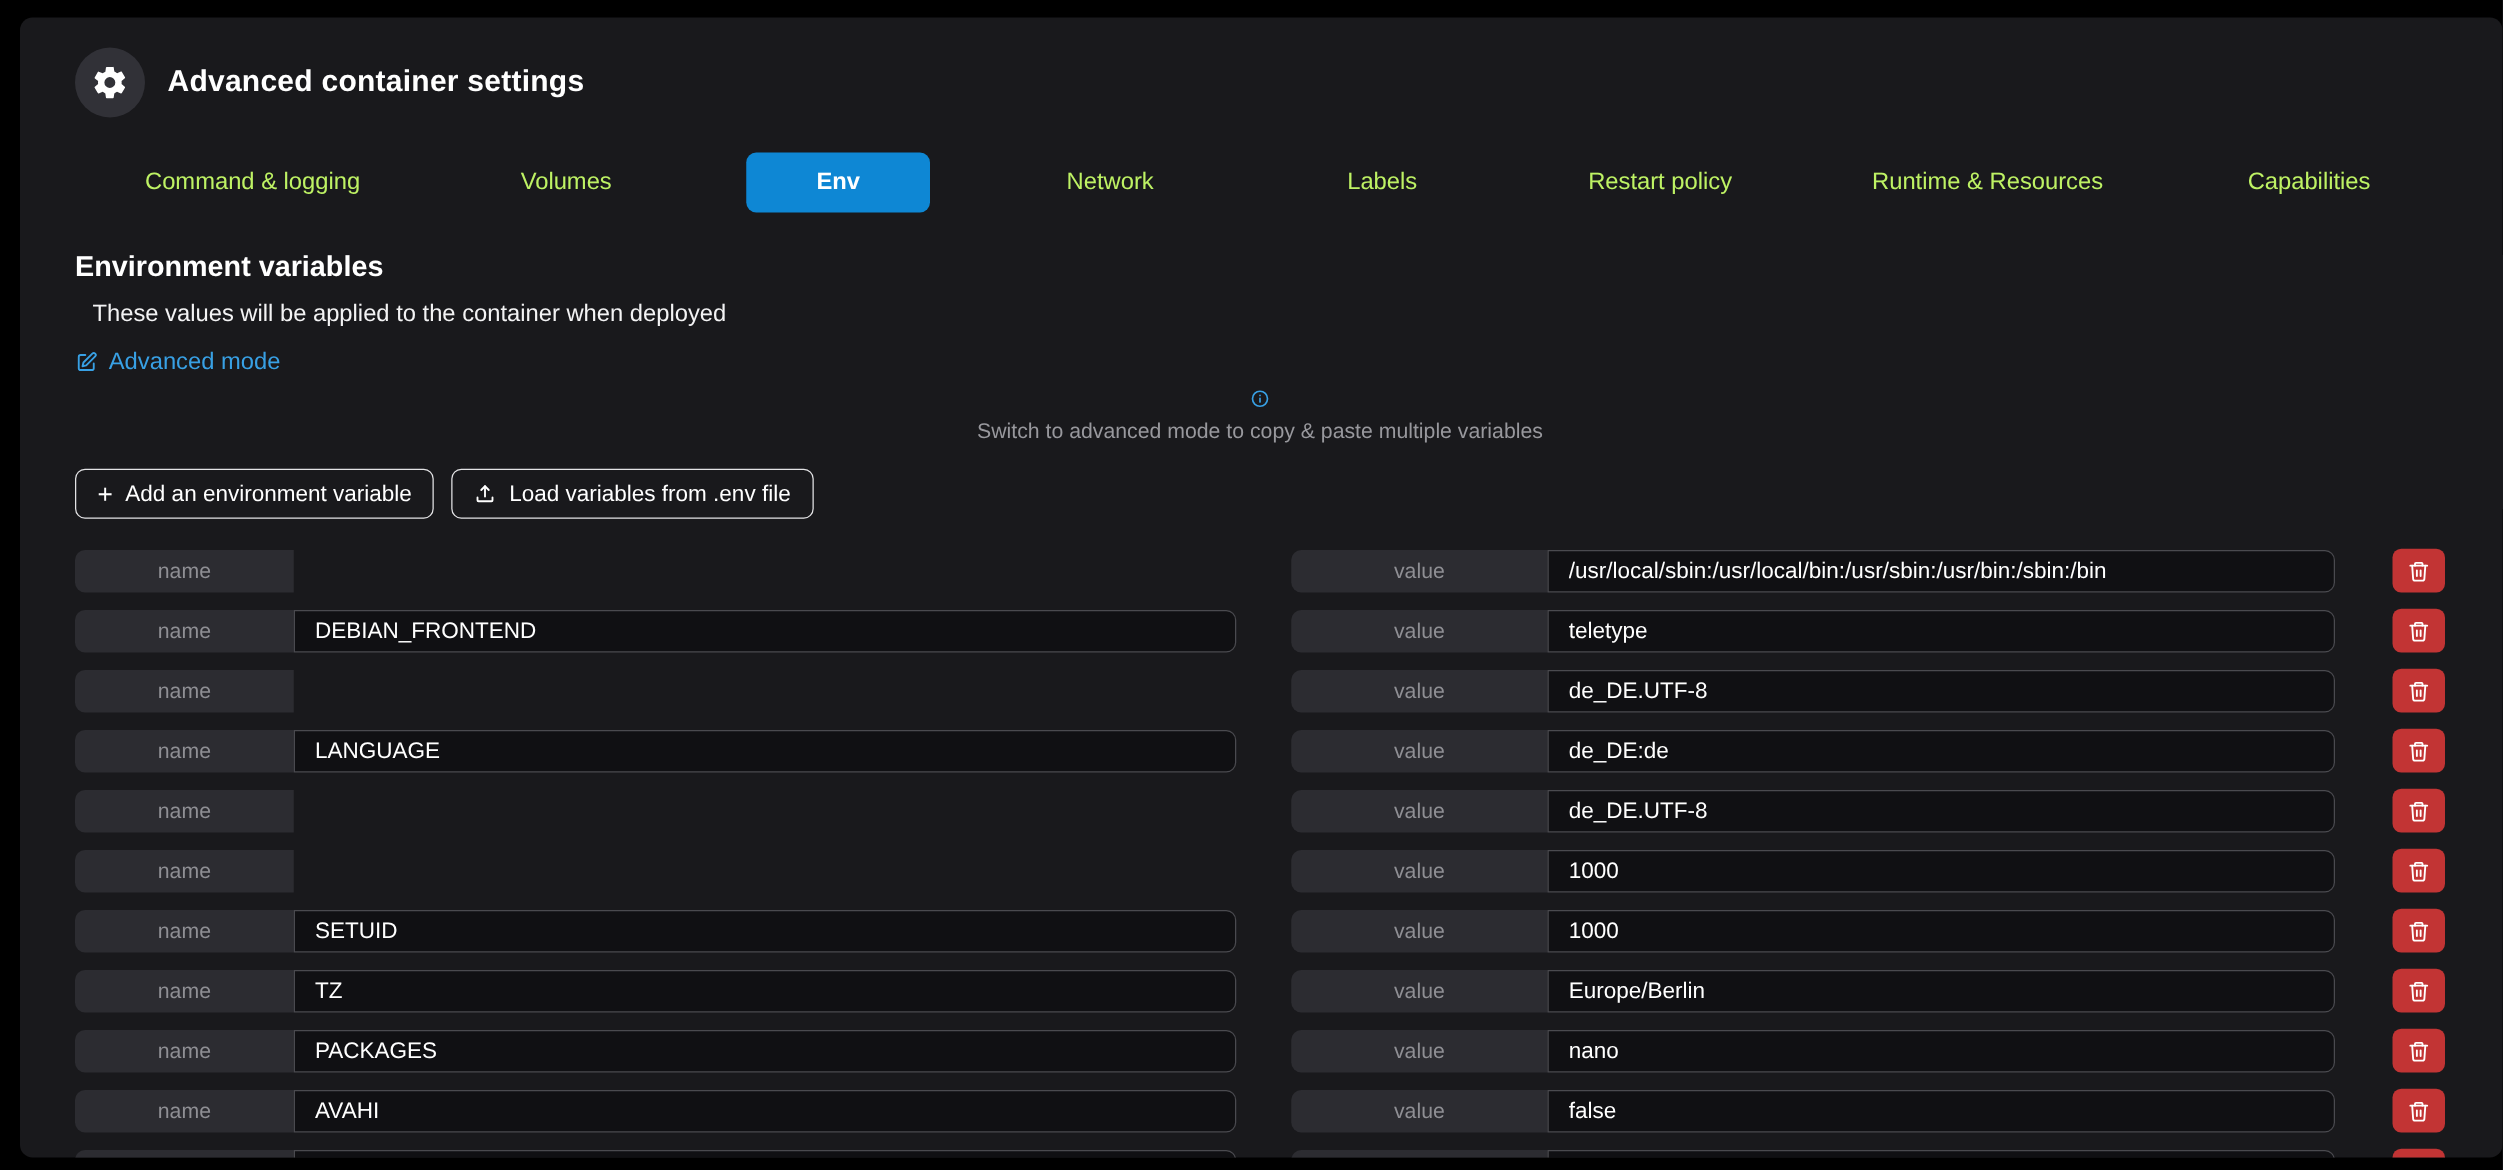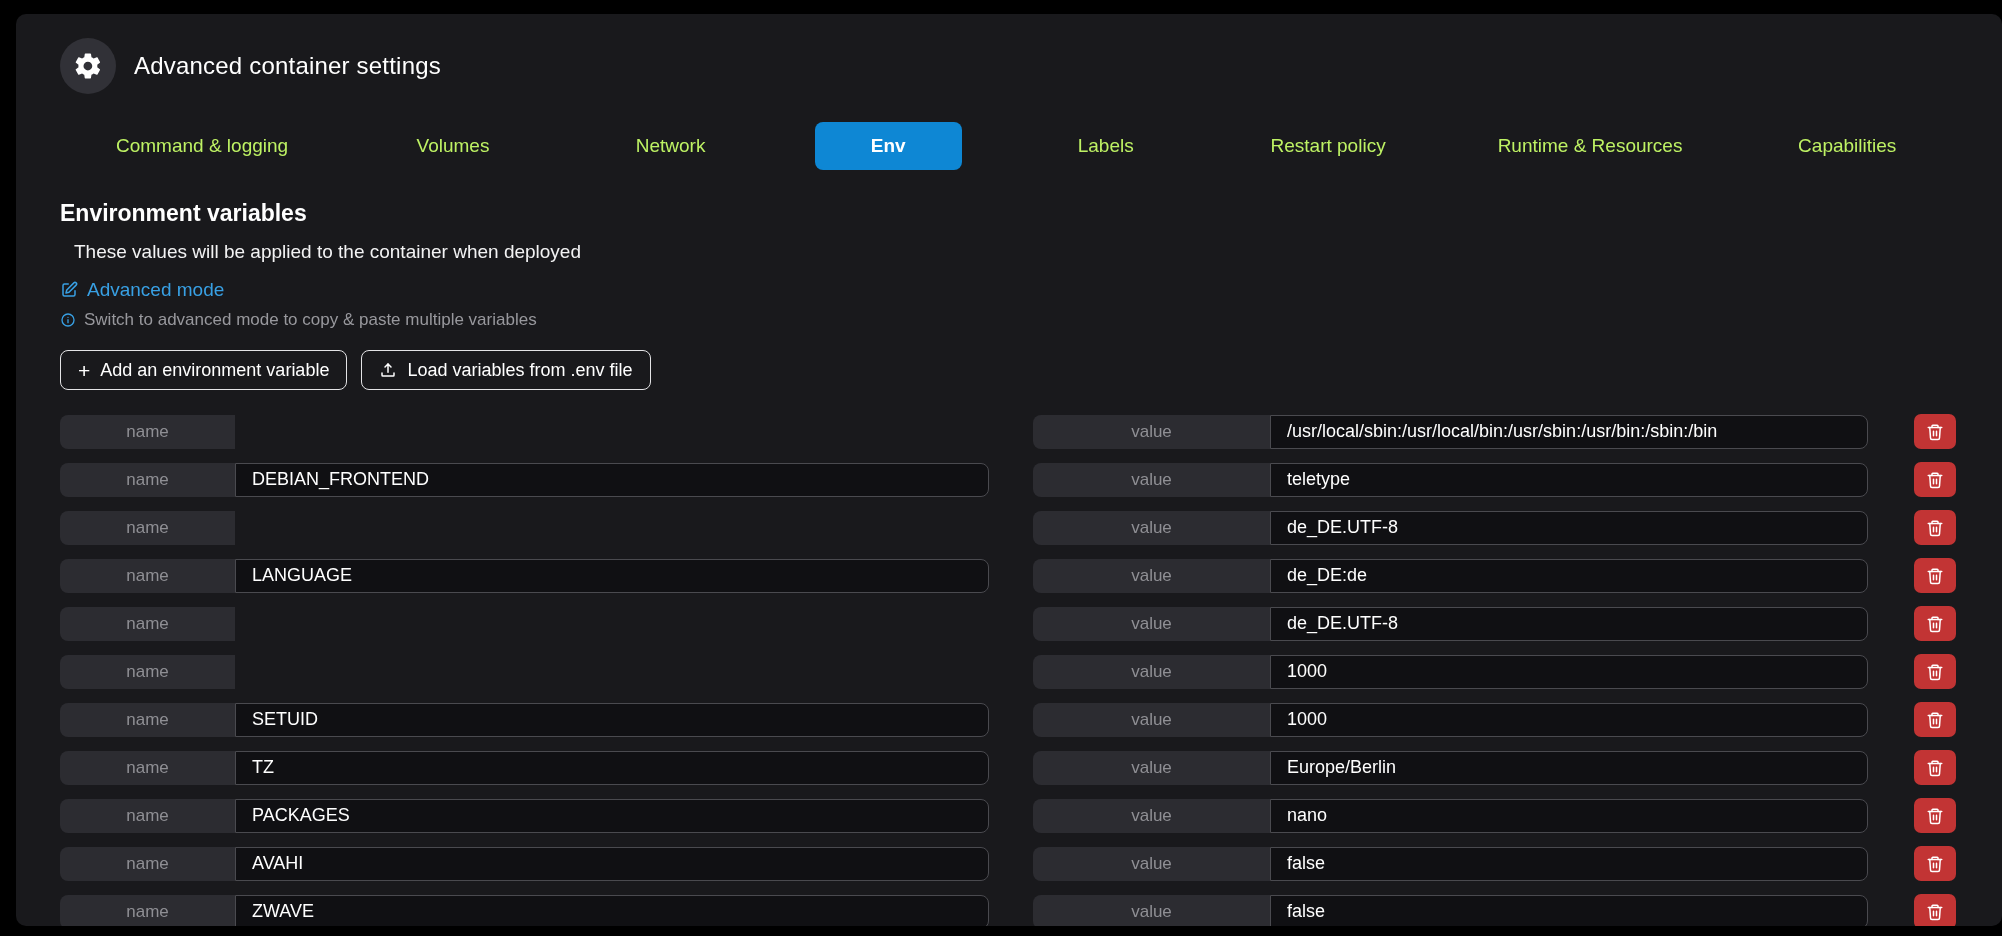--- a/index.html
+++ b/index.html
@@ -24,21 +24,21 @@
     padding:24px 46px 30px 44px;
     overflow:hidden;
   }
   .panel-header{display:flex;align-items:center;gap:18px;height:56px;}
   .gear-circle{
     width:56px;height:56px;border-radius:50%;
     background:#313137;
     display:flex;align-items:center;justify-content:center;flex:0 0 auto;
   }
   .gear-circle svg{width:30px;height:30px;fill:#fff;}
-  .panel-title{font-size:24px;font-weight:400;margin:0;letter-spacing:.2px;}
+  .panel-title{font-size:24px;font-weight:700;margin:0;letter-spacing:.2px;}
 
   .tab-bar{display:flex;margin-top:28px;}
   .tab-cell{flex:1;display:flex;justify-content:center;}
   .tab{
     background:transparent;border:none;
     color:#bef264;font-size:19px;font-family:inherit;
     padding:13px 56px;border-radius:8px;cursor:pointer;white-space:nowrap;
   }
   .tab.active{background:var(--accent);color:#fff;font-weight:600;}
 
@@ -47,21 +47,21 @@
 
   .advanced-link{
     display:inline-flex;align-items:center;gap:9px;
     color:var(--link);font-size:19px;margin-top:16px;
     text-decoration:none;cursor:pointer;
   }
   .advanced-link svg{width:18px;height:18px;stroke:var(--link);}
 
   .hint{
     display:flex;align-items:center;gap:8px;
-    color:#98989d;font-size:17px;margin-top:7px;
+    color:#98989d;font-size:17px;margin-top:7px;flex-direction:column;
   }
   .hint svg{width:16px;height:16px;stroke:var(--link);flex:0 0 auto;}
 
   .actions{display:flex;gap:14px;margin-top:20px;}
   .actions button{
     display:inline-flex;align-items:center;gap:10px;
     background:transparent;border:1px solid #e3e3e5;
     color:#fff;font-size:18px;font-family:inherit;
     padding:8px 17px;height:40px;border-radius:8px;cursor:pointer;
   }
@@ -72,21 +72,21 @@
   .env-row{display:flex;align-items:center;}
   .input-group{display:flex;height:34px;}
   .name-group{width:929px;flex:0 0 auto;}
   .value-group{flex:1;margin-left:44px;}
   .addon{
     background:#2c2c31;color:#8f8f94;font-size:17px;
     display:flex;align-items:center;justify-content:center;
     border-radius:8px 0 0 8px;flex:0 0 auto;
   }
   .name-group .addon{width:175px;}
-  .value-group .addon{width:237px;}
+  .value-group .addon{width:205px;}
   .field{
     flex:1;min-width:0;
     background:#101013;border:1px solid #4a4a4f;
     border-radius:0 8px 8px 0;
     color:#fff;font-size:18px;font-family:inherit;
     padding:0 16px;height:34px;outline:none;
   }
   .delete-btn{
     margin-left:46px;width:42px;height:35px;flex:0 0 auto;
     background:var(--danger);border:none;border-radius:7px;
@@ -109,24 +109,24 @@
   </div>
 
   <div class="tab-bar">
       <div class="tab-cell">
     <button class="tab">Command &amp; logging</button>
   </div>
       <div class="tab-cell">
     <button class="tab">Volumes</button>
   </div>
       <div class="tab-cell">
+    <button class="tab active">Env</button>
+  </div>
+      <div class="tab-cell">
     <button class="tab">Network</button>
-  </div>
-      <div class="tab-cell">
-    <button class="tab active">Env</button>
   </div>
       <div class="tab-cell">
     <button class="tab">Labels</button>
   </div>
       <div class="tab-cell">
     <button class="tab">Restart policy</button>
   </div>
       <div class="tab-cell">
     <button class="tab">Runtime &amp; Resources</button>
   </div>

